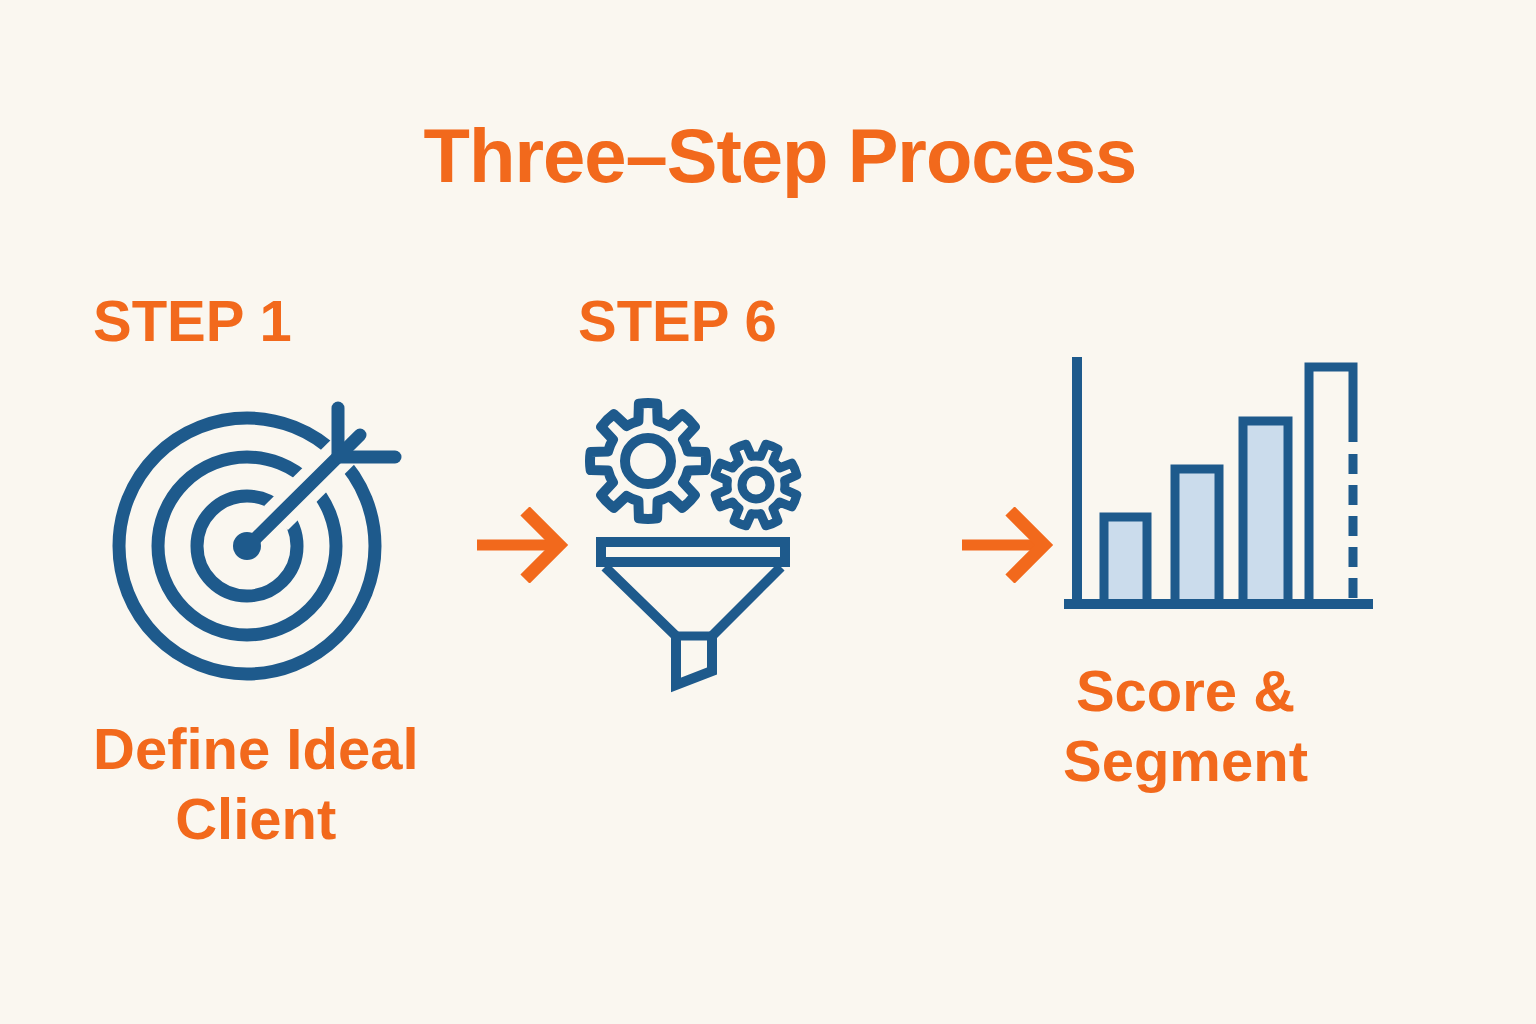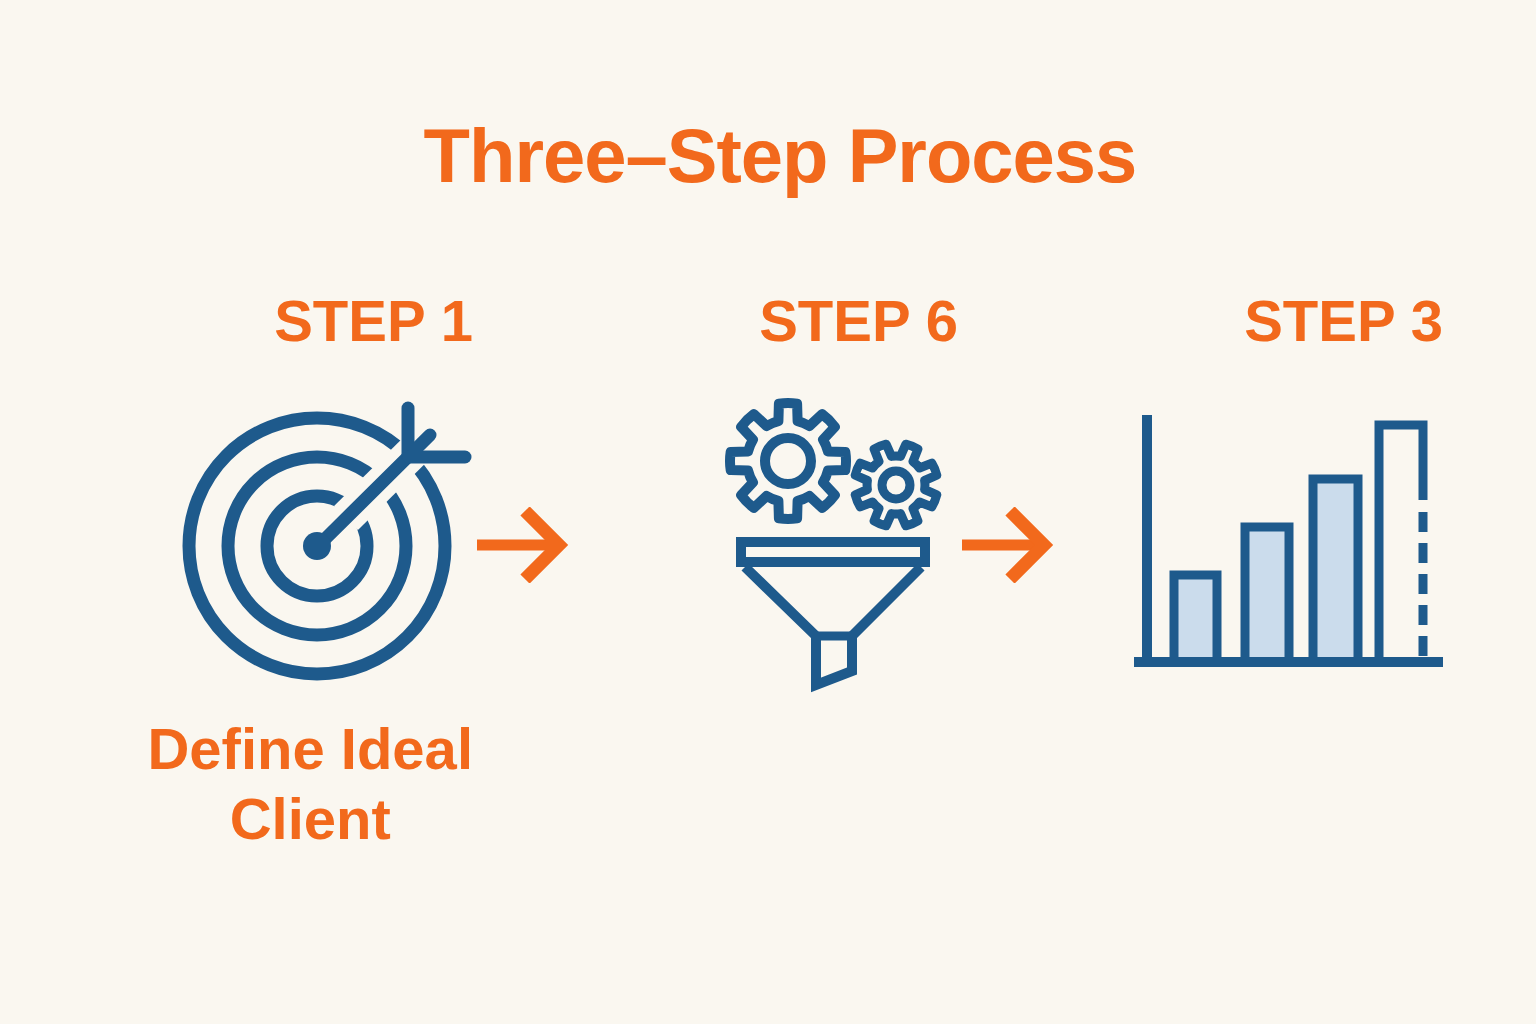--- a/index.html
+++ b/index.html
@@ -15,21 +15,21 @@
   }
   .title{
     position:absolute;top:112px;left:12px;width:100%;text-align:center;
     font-size:76px;font-weight:bold;color:var(--orange);letter-spacing:-1px;margin:0;
   }
   .steps-row{
     position:absolute;top:292px;left:0;width:100%;
     display:flex;justify-content:center;align-items:flex-start;
   }
   .step{
-    width:380px;display:flex;flex-direction:column;align-items:flex-end;
+    width:380px;display:flex;flex-direction:column;align-items:flex-start;
   }
   .step-label{
     font-size:58px;line-height:1;font-weight:bold;color:var(--orange);
   }
   .icon-box{
     margin-top:40px;height:310px;display:flex;align-items:center;justify-content:center;
   }
   .caption{
     margin-top:14px;font-size:58px;line-height:1.2;font-weight:bold;color:var(--orange);
     text-align:center;white-space:pre-line;
@@ -93,27 +93,28 @@
     </div>
 
     <div class="arrow-cell">
       <svg width="105" height="76" viewBox="0 0 105 76">
         <line class="orange-ln" x1="4" y1="38" x2="86" y2="38" stroke-width="11"></line>
         <path class="orange-ln" d="M52,4 L86,38 L52,72" stroke-width="13" stroke-linejoin="miter"></path>
       </svg>
     </div>
 
     <div class="step">
-      <div class="step-label">STEP 3</div>
       <div class="icon-box">
         <svg width="310" height="260" viewBox="0 0 310 260">
           <rect class="fillbar" x="41" y="160" width="43" height="87" stroke-width="9"></rect>
           <rect class="fillbar" x="112" y="112" width="44" height="135" stroke-width="9"></rect>
           <rect class="fillbar" x="180" y="64" width="45" height="183" stroke-width="9"></rect>
           <path class="ln" d="M246,247 L246,10 L290,10 L290,85" stroke-width="9"></path>
           <line class="ln" x1="290" y1="97" x2="290" y2="247" stroke-width="9" stroke-dasharray="20 11"></line>
           <path class="ln" d="M14,5 L14,247 M6,247 L306,247" stroke-width="10" stroke-linecap="square"></path>
         </svg>
       </div>
+      <div class="caption">Score &amp;
+Segment</div>
     </div>
 
   </div>
 </div>
 
 </body></html>

